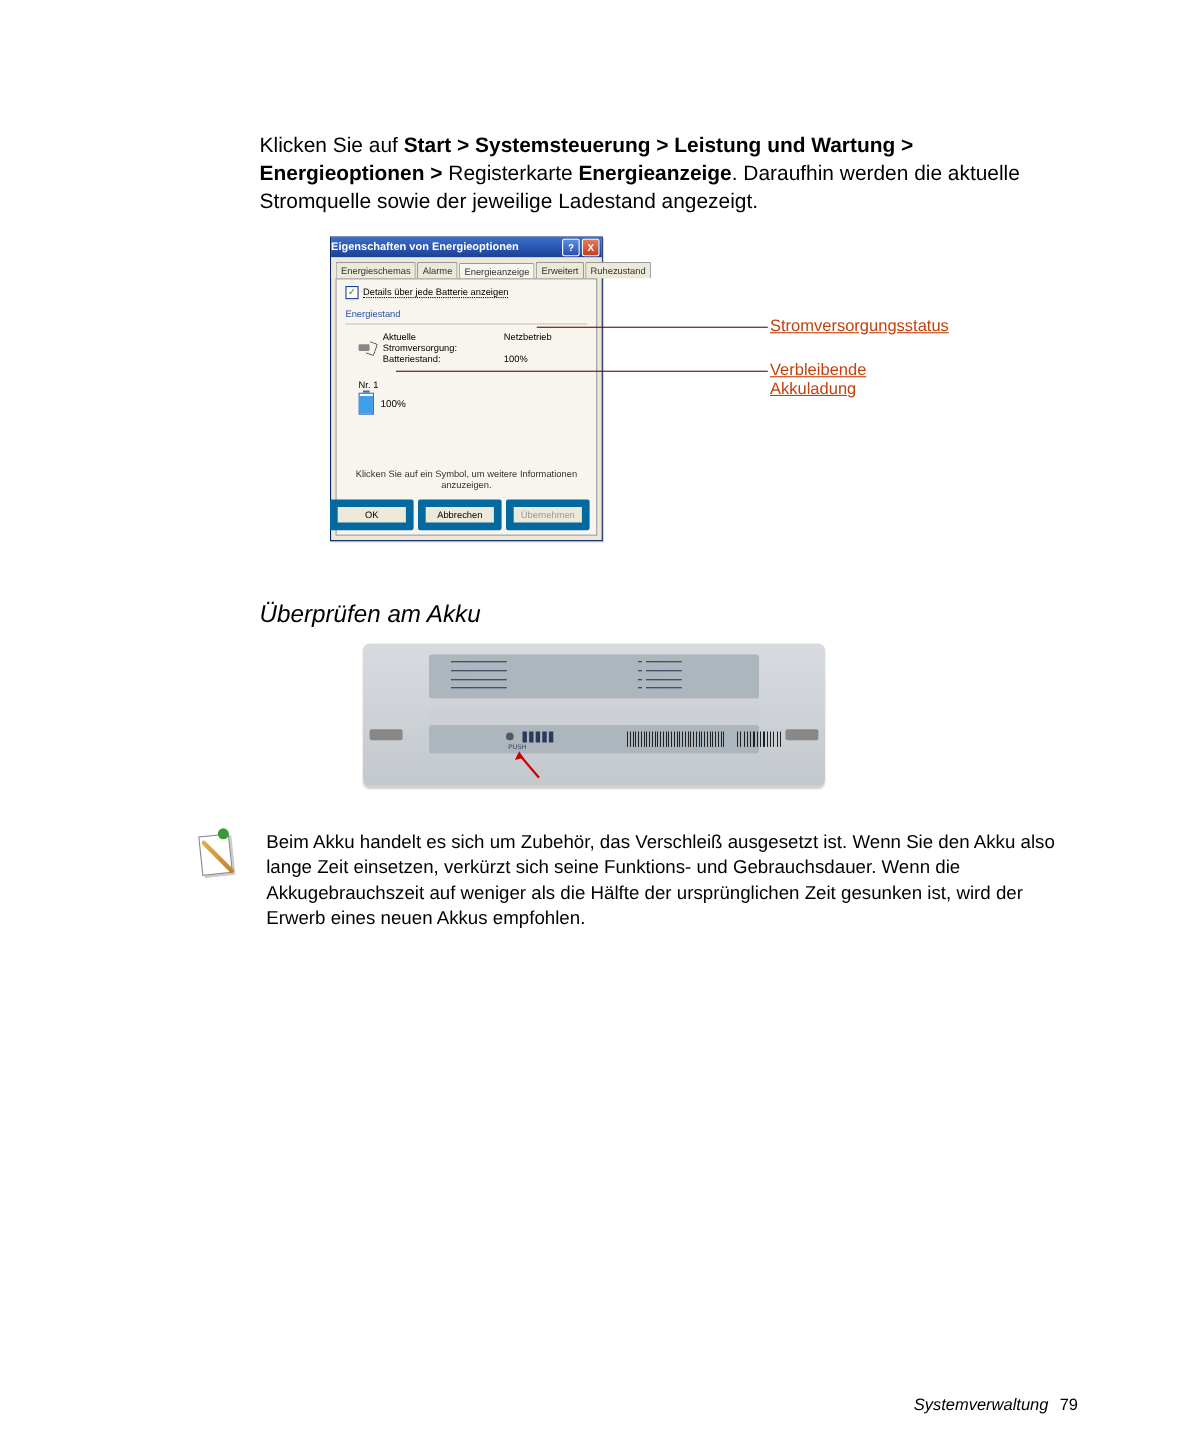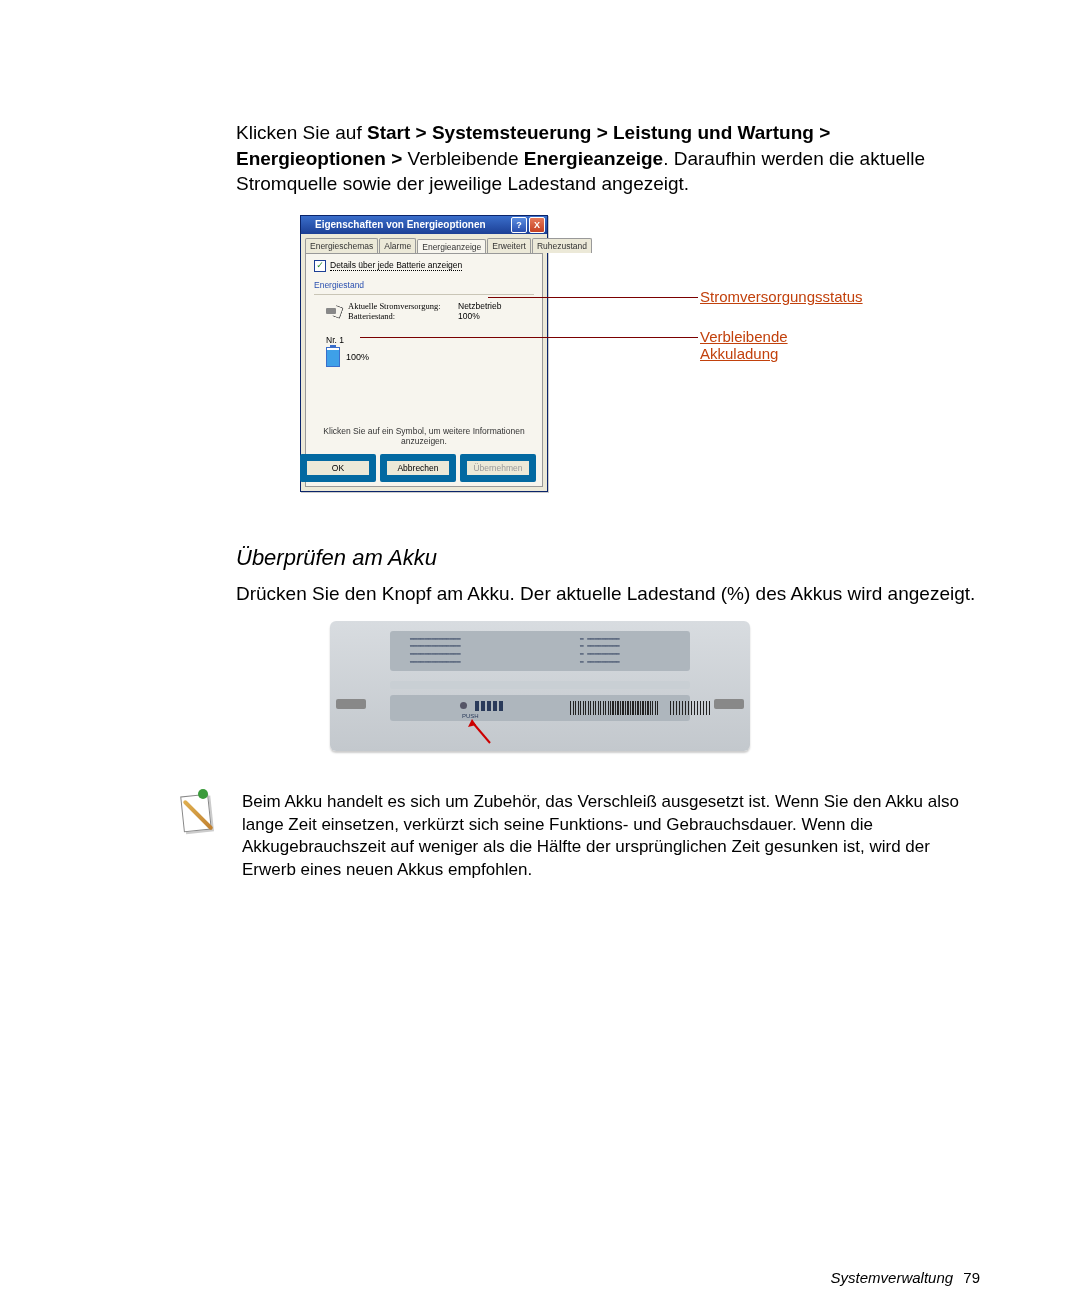--- a/index.html
+++ b/index.html
@@ -47,21 +47,21 @@
     border: 1px solid #0a246a;
     font-size: 9px;
     box-shadow: 1px 1px 0 rgba(0,0,0,0.2);
   }
   .xp-titlebar {
     height: 18px;
     background: linear-gradient(to bottom, #3a6ecb, #1c3f95);
     color: #fff;
     display: flex;
     align-items: center;
-    padding: 0 2px 0 14px;
+    padding: 0 2px 0 0;
     font-size: 10px;
     font-weight: bold;
   }
   .xp-titlebar .spacer { flex: 1; }
   .xp-titlebtn {
     width: 14px;
     height: 14px;
     margin-left: 2px;
     border: 1px solid #fff;
     border-radius: 2px;
@@ -155,21 +155,21 @@
     position:absolute;
     left:10px; top:2px;
     width:7px; height:10px;
     border:1px solid #555;
     border-left:none;
     border-radius:0 2px 2px 0;
     transform: rotate(20deg);
   }
   .xp-kv { display:flex; flex-direction:column; }
   .xp-kvrow { display:flex; gap:10px; }
-  .xp-kvrow .label { width: 100px; font-family: Liberation Serif, serif; }
+  .xp-kvrow .label { width: 100px; }
   .xp-nr {
     font-size: 8.5px;
     margin: 14px 0 2px 12px;
   }
   .xp-batt-row {
     display:flex;
     align-items:center;
     gap:6px;
     margin-left: 12px;
   }
@@ -370,21 +370,21 @@
   .underline-dotted { border-bottom: 1px dotted #000; }
 </style>
 </head>
 <body>
 
 <div class="page">
 
 
 
   <div class="para">
-    <span>Klicken Sie auf </span><span class="bold">Start &gt; Systemsteuerung &gt; Leistung und Wartung &gt; Energieoptionen &gt;</span><span> Verbleibende </span><span class="bold">Energieanzeige</span><span>. Daraufhin werden die aktuelle Stromquelle sowie der jeweilige Ladestand angezeigt.</span>
+    <span>Klicken Sie auf </span><span class="bold">Start &gt; Systemsteuerung &gt; Leistung und Wartung &gt; Energieoptionen &gt;</span><span> Registerkarte </span><span class="bold">Energieanzeige</span><span>. Daraufhin werden die aktuelle Stromquelle sowie der jeweilige Ladestand angezeigt.</span>
   </div>
 
   <div class="dialog-wrap">
 
     <div class="xp-dialog">
       <div class="xp-titlebar">
         <span>Eigenschaften von Energieoptionen</span>
         <span class="spacer"></span>
         <span class="xp-titlebtn helpbtn">?</span>
         <span class="xp-titlebtn closebtn">X</span>
@@ -432,21 +432,20 @@
 
     <div class="callout-line" style="left:188px; top:82px; width:210px;"></div>
     <div class="callout" style="left:400px; top:73px;">Stromversorgungsstatus</div>
 
     <div class="callout-line" style="left:60px; top:122px; width:338px;"></div>
     <div class="callout" style="left:400px; top:113px;">Verbleibende Akkuladung</div>
 
   </div>
 
   <div class="h2">Überprüfen am Akku</div>
-  <div class="para">Drücken Sie den Knopf am Akku. Der aktuelle Ladestand (%) des Akkus wird angezeigt.</div>
 
   <div class="battery-fig">
     <div class="tab l"></div>
     <div class="tab r"></div>
     <div class="panel top"></div>
     <div class="panel mid"></div>
     <div class="panel bot"></div>
     <div class="squiggle l">━━━━━━━━━━━━━━
 ━━━━━━━━━━━━━━
 ━━━━━━━━━━━━━━

